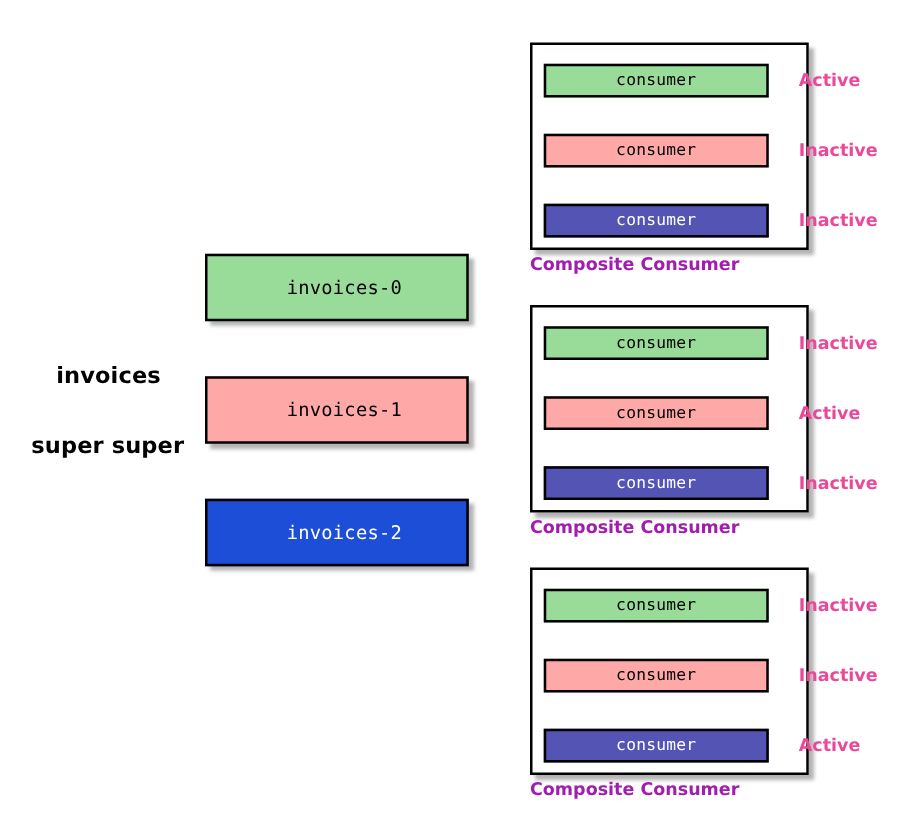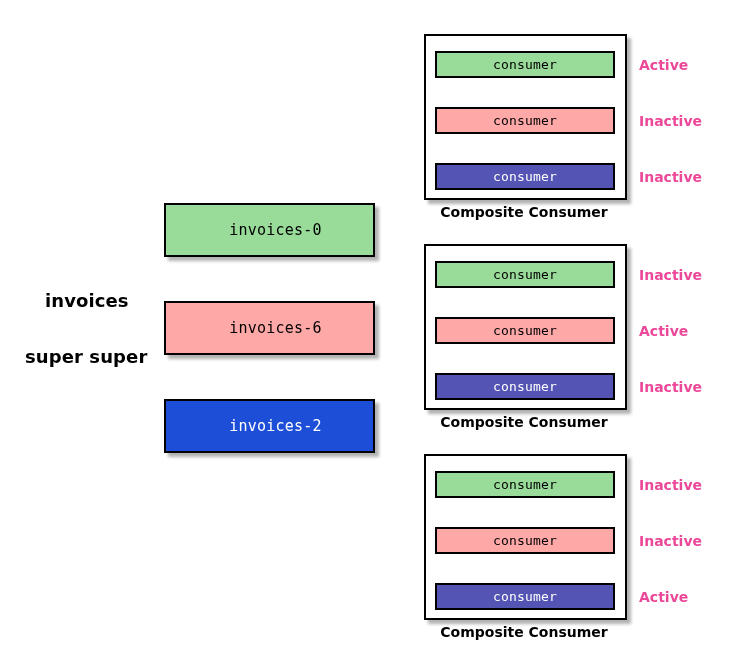--- a/index.html
+++ b/index.html
@@ -62,21 +62,21 @@
     position: absolute;
     left: 424px;
     width: 200px;
   }
   .g0 { top: 34px; }
   .g1 { top: 244px; }
   .g2 { top: 454px; }
 
   .composite-box {
     position: relative;
-    width: 203px;
+    width: 223px;
     height: 166px;
     border: 2px solid #000000;
     box-sizing: border-box;
     background: #ffffff;
     box-shadow: 4px 4px 3px rgba(0,0,0,0.30);
     padding-left: 16px;
   }
 
   .consumer {
     position: absolute;
@@ -119,40 +119,40 @@
   .s-row0 { top: 15px; }
   .s-row1 { top: 71px; }
   .s-row2 { top: 127px; }
 
   
   .composite-caption {
     position: absolute;
     top: 170px;
     left: 0;
     width: 200px;
-    text-align: center;
+    text-align: left;
     font-size: 14px;
     font-weight: bold;
-    color: #000000;
+    color: #a21caf;
     white-space: nowrap;
   }
 </style>
 </head>
 <body>
 
 <div id="canvas">
 
   <div id="super-stream-name" class="stream-label">invoices</div>
   <div id="super-stream-kind" class="stream-label">super super</div>
 
   <div class="partition p0">
     <span class="partition-text">invoices-0</span>
   </div>
   <div class="partition p1">
-    <span class="partition-text">invoices-6</span>
+    <span class="partition-text">invoices-1</span>
   </div>
   <div class="partition p2">
     <span class="partition-text">invoices-2</span>
   </div>
 
   <div class="composite-group g0">
     <div class="composite-box">
 
       <div class="consumer c-row0 c-green">
         <span class="consumer-text">consumer</span>

